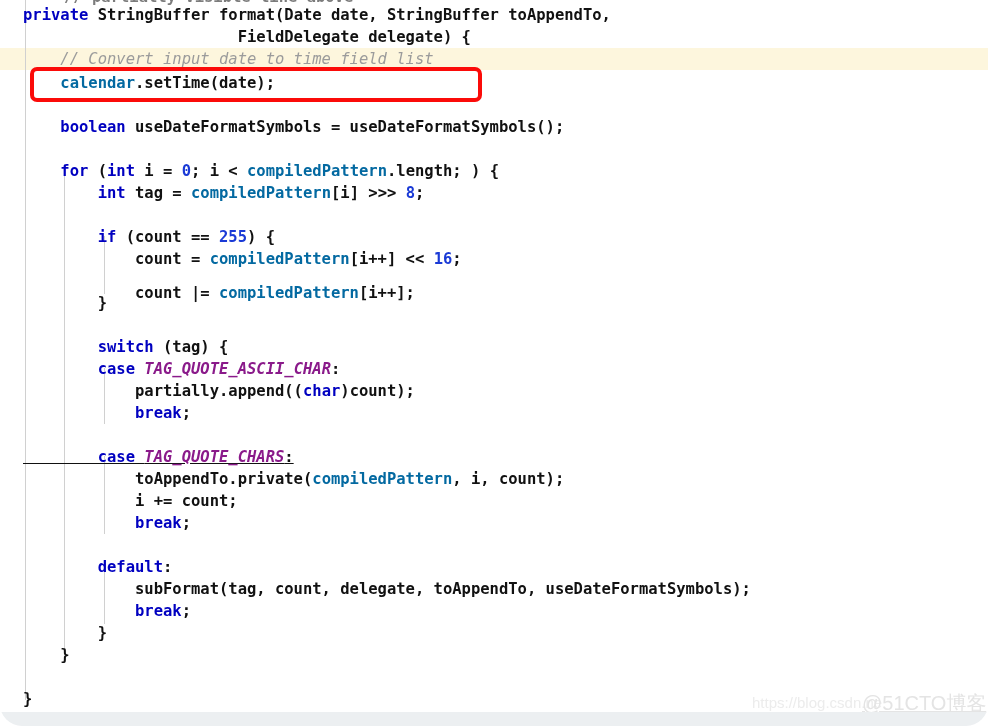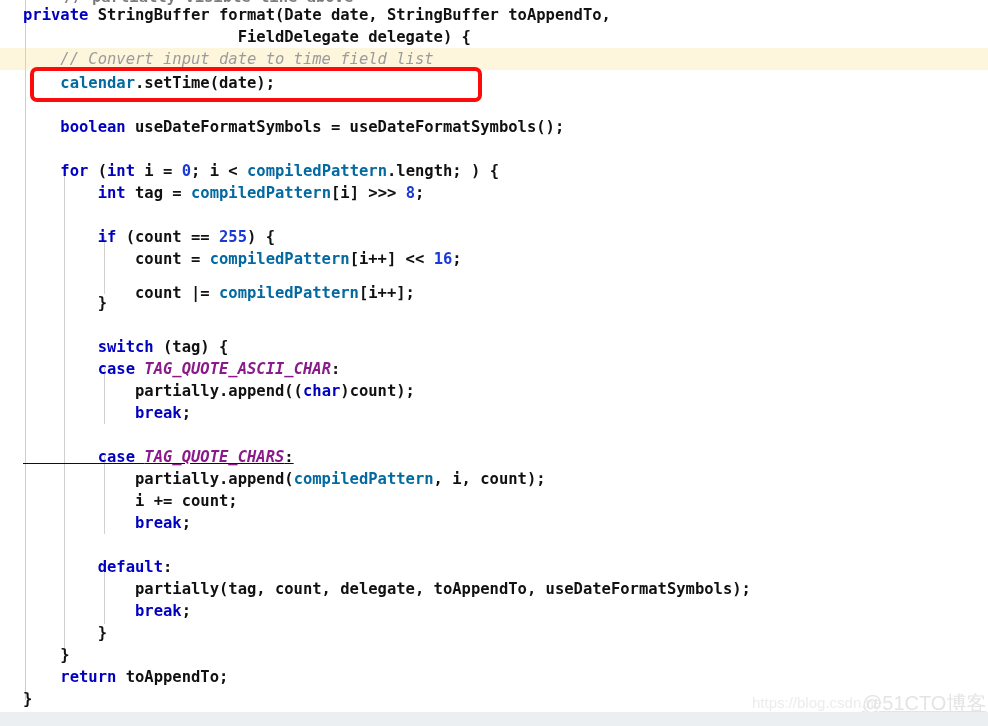--- a/index.html
+++ b/index.html
@@ -7,20 +7,21 @@
     padding: 0;
     background: #ffffff;
   }
   #screenshot {
     position: relative;
     width: 988px;
     height: 726px;
     background: #ffffff;
     overflow: hidden;
     font-family: "DejaVu Sans Mono", monospace;
+    border-radius: 22px;
   }
 
   
   #editor {
     position: absolute;
     left: 0; top: 0;
     width: 988px;
     height: 712px;
     background: #ffffff;
     overflow: hidden;
@@ -156,30 +157,29 @@
         <div class="code-line" style="top: 248px; left: 23px;"><span class="plain">            count = </span><span class="fld">compiledPattern</span><span class="plain">[i++] &lt;&lt; </span><span class="num">16</span><span class="plain">;</span></div>
         <div class="code-line" style="top: 282px; left: 23px;"><span class="plain">            count |= </span><span class="fld">compiledPattern</span><span class="plain">[i++];</span></div>
         <div class="code-line" style="top: 292px; left: 23px;"><span class="plain">        }</span></div>
         <div class="code-line" style="top: 314px; left: 23px;"><span class="plain"></span></div>
         <div class="code-line" style="top: 336px; left: 23px;"><span class="kw">        switch</span><span class="plain"> (tag) {</span></div>
         <div class="code-line" style="top: 358px; left: 23px;"><span class="kw">        case</span><span class="plain"> </span><span class="stc">TAG_QUOTE_ASCII_CHAR</span><span class="plain">:</span></div>
         <div class="code-line" style="top: 380px; left: 23px;"><span class="plain">            partially.append((</span><span class="kw">char</span><span class="plain">)count);</span></div>
         <div class="code-line" style="top: 402px; left: 23px;"><span class="kw">            break</span><span class="plain">;</span></div>
         <div class="code-line" style="top: 424px; left: 23px;"><span class="plain"></span></div>
         <div class="code-line" style="top: 446px; left: 23px; text-decoration: underline;"><span class="kw">        case</span><span class="plain"> </span><span class="stc">TAG_QUOTE_CHARS</span><span class="plain">:</span></div>
-        <div class="code-line" style="top: 468px; left: 23px;"><span class="plain">            partially.append(</span><span class="fld">compiledPattern</span><span class="plain">, i, count);</span></div>
+        <div class="code-line" style="top: 468px; left: 23px;"><span class="plain">            toAppendTo.private(</span><span class="fld">compiledPattern</span><span class="plain">, i, count);</span></div>
         <div class="code-line" style="top: 490px; left: 23px;"><span class="plain">            i += count;</span></div>
         <div class="code-line" style="top: 512px; left: 23px;"><span class="kw">            break</span><span class="plain">;</span></div>
         <div class="code-line" style="top: 534px; left: 23px;"><span class="plain"></span></div>
         <div class="code-line" style="top: 556px; left: 23px;"><span class="kw">        default</span><span class="plain">:</span></div>
-        <div class="code-line" style="top: 578px; left: 23px;"><span class="plain">            partially(tag, count, delegate, toAppendTo, useDateFormatSymbols);</span></div>
+        <div class="code-line" style="top: 578px; left: 23px;"><span class="plain">            subFormat(tag, count, delegate, toAppendTo, useDateFormatSymbols);</span></div>
         <div class="code-line" style="top: 600px; left: 23px;"><span class="kw">            break</span><span class="plain">;</span></div>
         <div class="code-line" style="top: 622px; left: 23px;"><span class="plain">        }</span></div>
         <div class="code-line" style="top: 644px; left: 23px;"><span class="plain">    }</span></div>
-        <div class="code-line" style="top: 666px; left: 23px;"><span class="kw">    return</span><span class="plain"> toAppendTo;</span></div>
         <div class="code-line" style="top: 688px; left: 23px;"><span class="plain">}</span></div>
       </div>
 
     <div id="red-box" style="left: 30px; top: 67px; width: 452px; height: 35px;"></div>
     <div id="red-box-text" style="top: 72px; left: 23px;"><span class="fld">    calendar</span><span class="plain">.setTime(date);</span></div>
   </div>
 
   <span class="watermark" id="watermark-url">https://blog.csdn.ne</span>
   <span class="watermark" id="watermark-brand">@51CTO博客</span>
 

